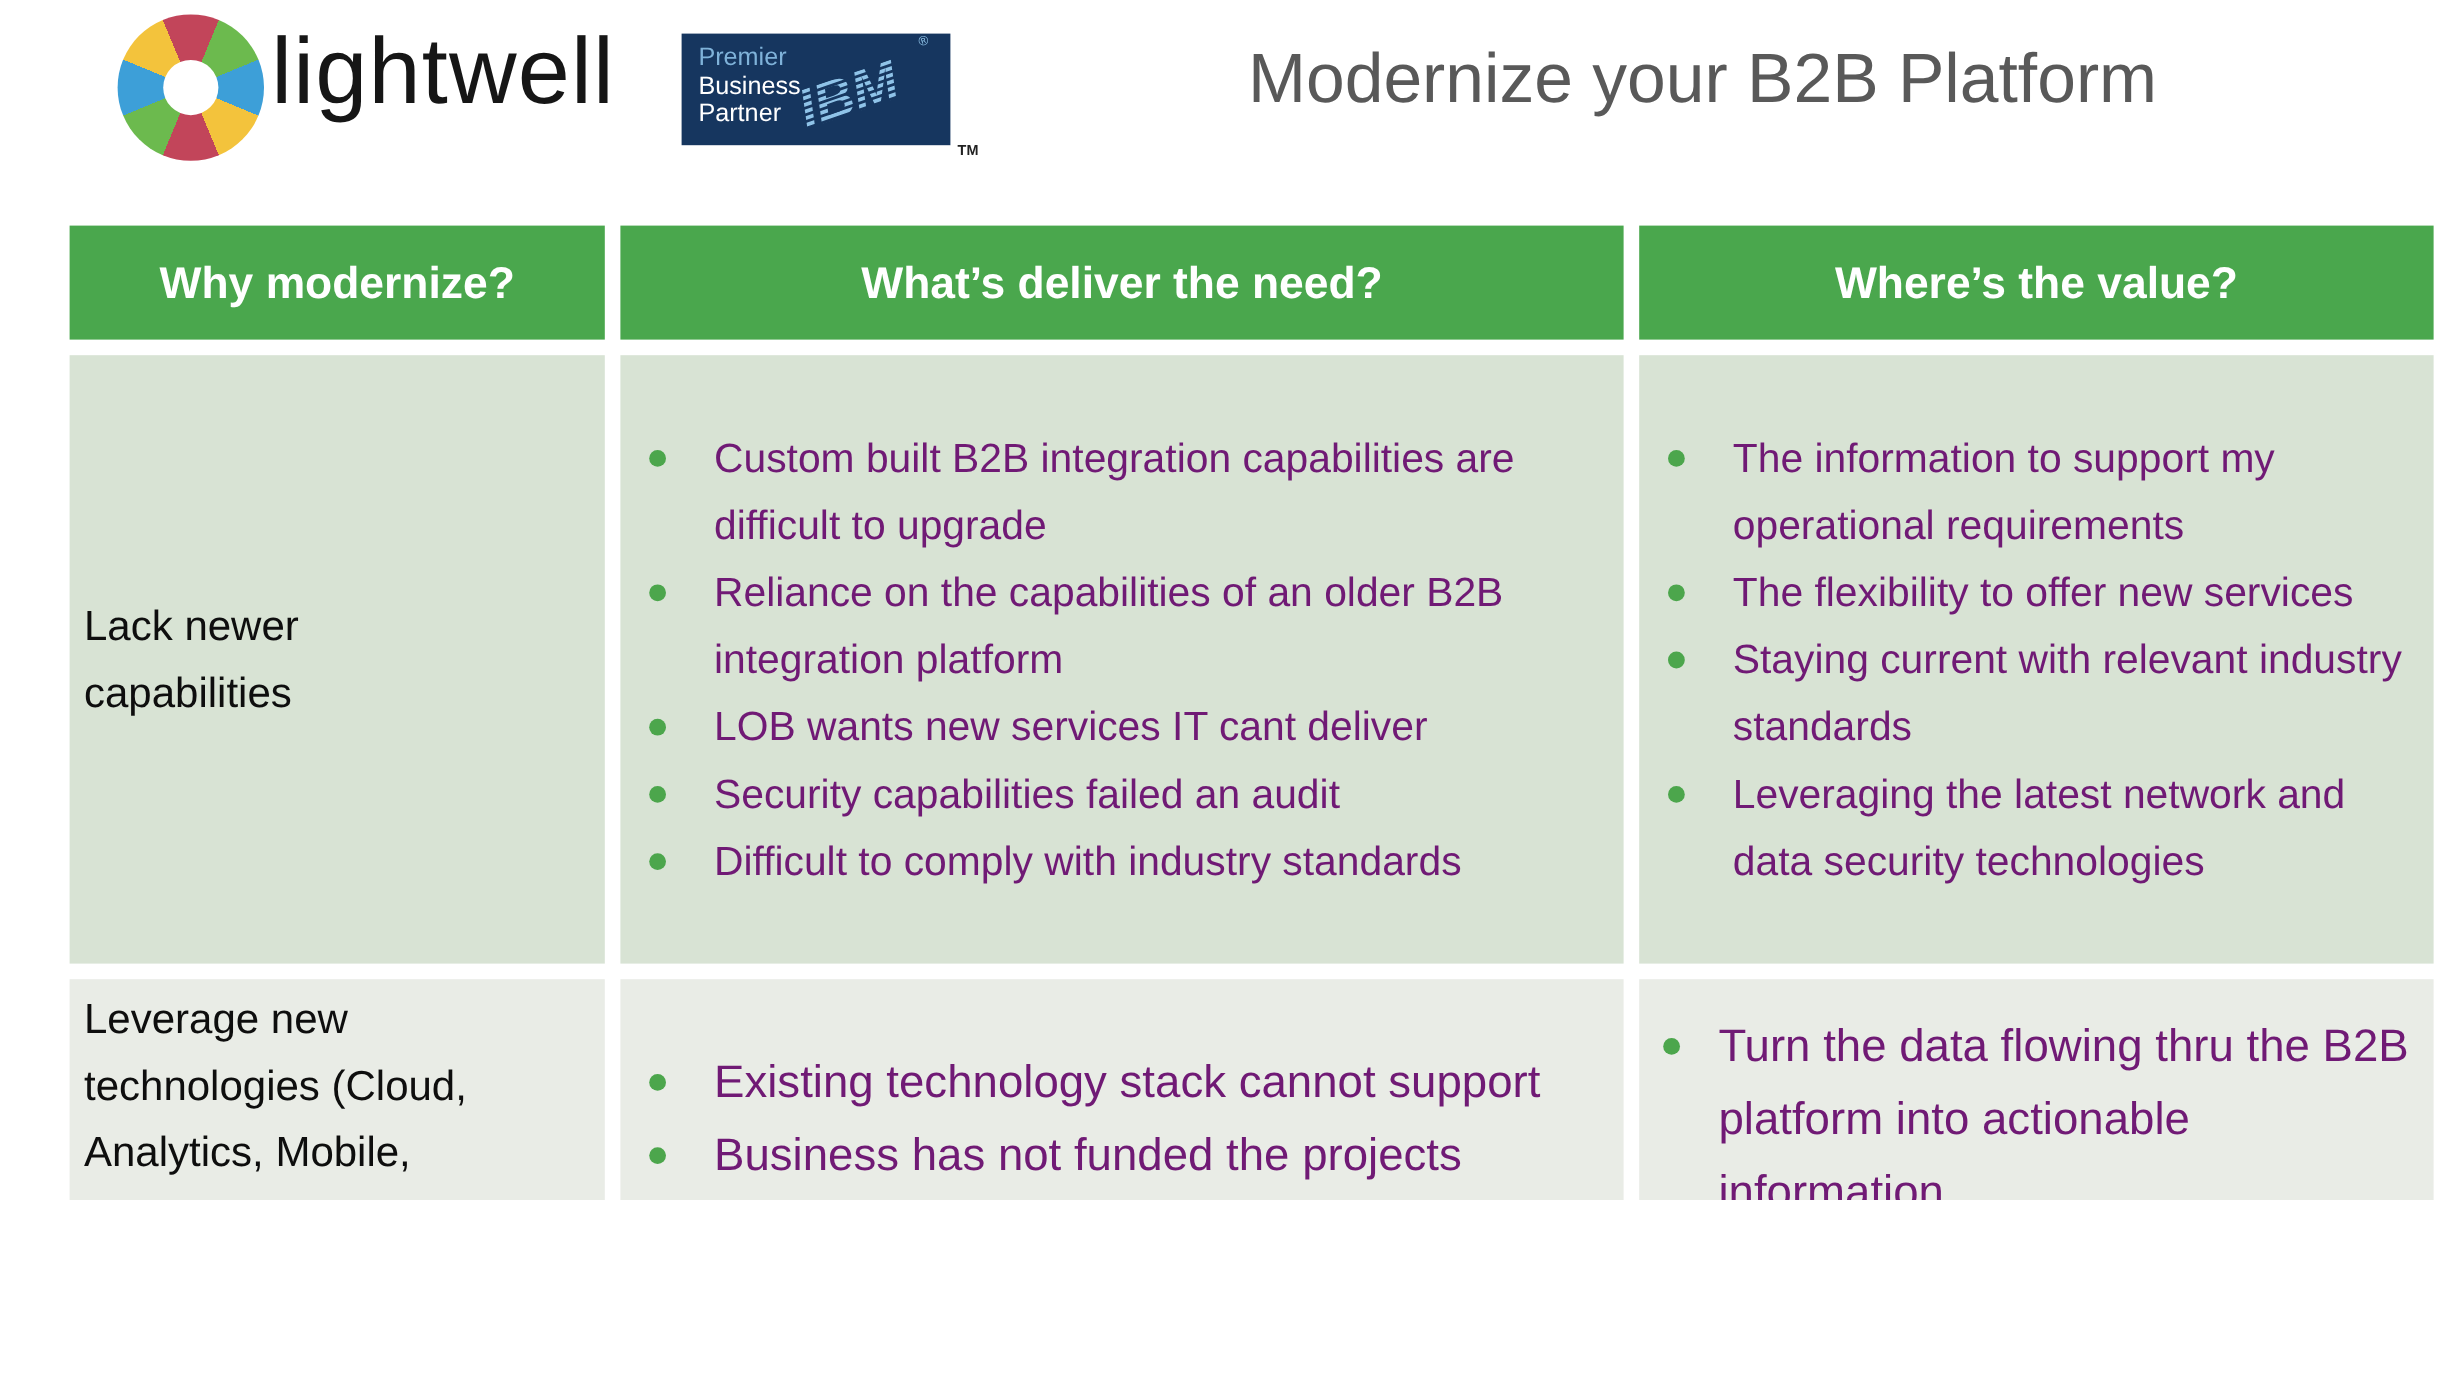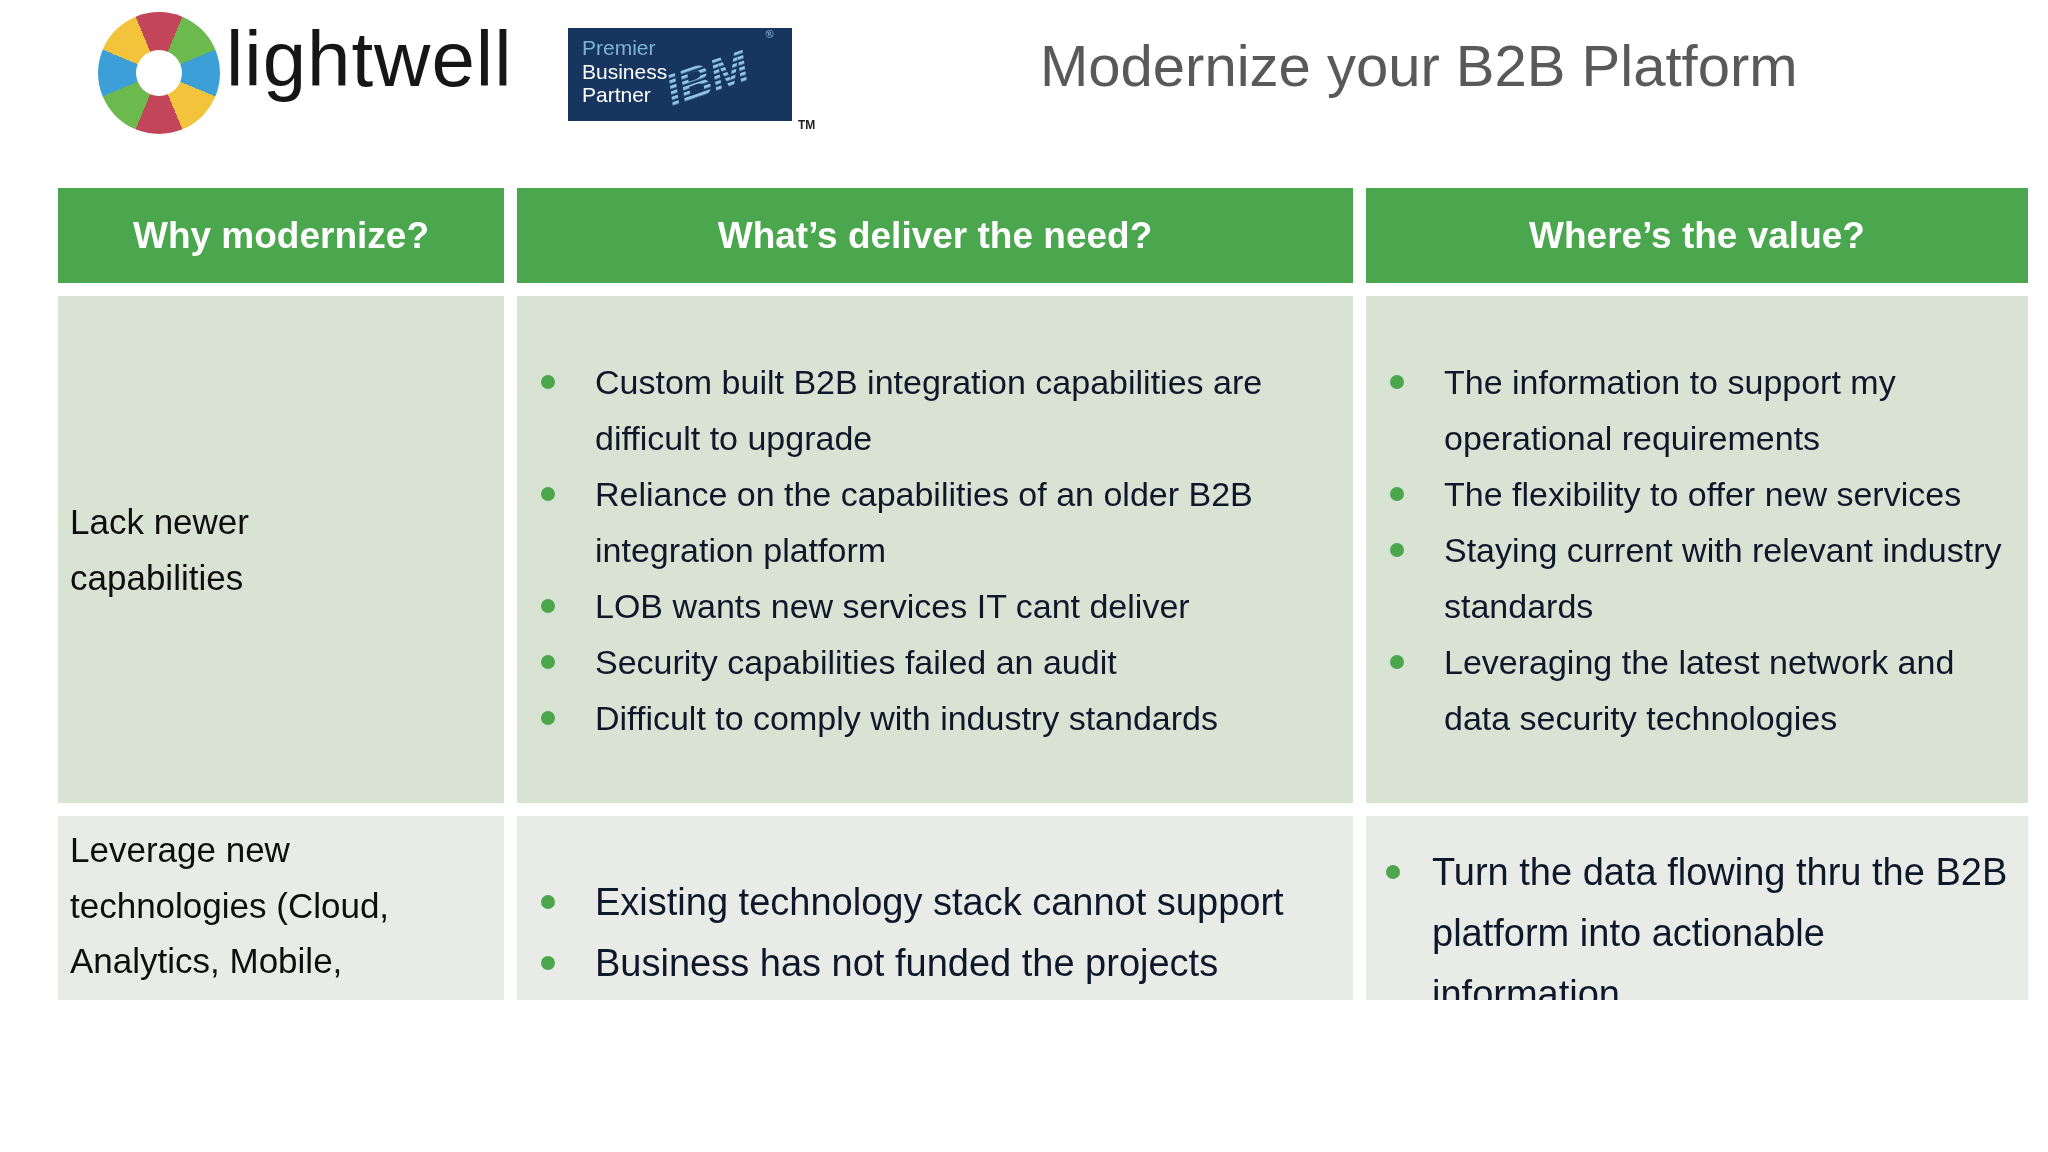--- a/index.html
+++ b/index.html
@@ -39,21 +39,21 @@
   .th{
     background:#4aa74d;color:#ffffff;font-weight:bold;font-size:37px;
     display:flex;align-items:center;justify-content:center;text-align:center;
   }
   .cell{display:flex;align-items:center;}
   .row1{background:#d8e3d4;}
   .row2{background:#e9ece6;}
   .cell-why{font-size:35px;line-height:1.58;padding:10px 106px 10px 12px;color:#0e0e0e;}
   .cell-list{padding:8px 6px;}
   .cell-list ul{list-style:none;margin:0;padding:0;width:100%;}
-  .cell-list li{position:relative;font-size:34px;line-height:56px;padding-left:72px;color:#0f172a;}
+  .cell-list li{position:relative;font-size:34px;line-height:56px;padding-left:72px;color:#701a75;}
   .cell-list li::before{
     content:"";position:absolute;left:18px;top:21px;width:14px;height:14px;
     border-radius:50%;background:#4ca64c;
   }
   .cell-list.value li{padding-right:14px;}
   .row2.cell-list li{font-size:38px;line-height:61px;}
   .row2.cell-list li::before{top:23px;}
   .row2.cell-list.value li{padding-left:60px;padding-right:0;}
   .row2.cell-list.value li::before{left:14px;}
 

